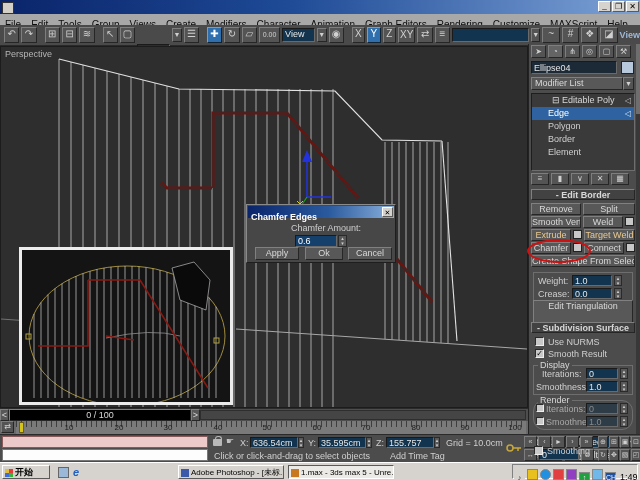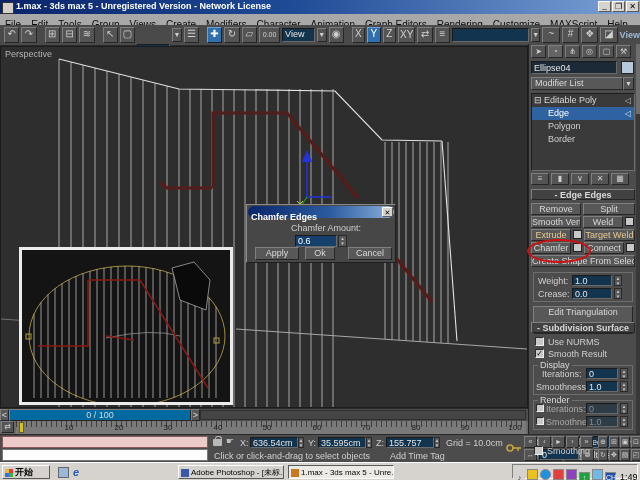--- a/index.html
+++ b/index.html
@@ -38,21 +38,20 @@
         box-sizing:border-box;font-size:7px;line-height:9px;text-align:center;color:#fff;}
   svg{display:block;}
 </style>
 </head>
 <body>
 
 <div id="app">
 
   <div class="a" style="left:0;top:0;width:640px;height:14px;background:linear-gradient(90deg,#0a246a,#1e4a96 45%,#7da2d6);">
     <div class="a" style="left:2px;top:2px;width:10px;height:10px;background:#d4d0c8;border:1px solid #333;"></div>
-    <span class="a" style="left:16px;top:1px;color:#fff;font-size:9px;font-weight:bold;white-space:nowrap;">1.max - 3ds max 5 - Unregistered Version - Network License</span>
     <div class="a tbtn" style="left:598px;top:1px;width:13px;height:11px;text-align:center;line-height:8px;">_</div>
     <div class="a tbtn" style="left:612px;top:1px;width:13px;height:11px;text-align:center;line-height:9px;">❐</div>
     <div class="a tbtn" style="left:626px;top:1px;width:13px;height:11px;text-align:center;line-height:10px;">✕</div>
   </div>
 
   <div class="a" style="left:0;top:14px;width:640px;height:11px;background:#a8a8a8;border-bottom:1px solid #3a3a3a;">
     <span class="menuitem">File</span><span class="menuitem">Edit</span><span class="menuitem">Tools</span><span class="menuitem">Group</span><span class="menuitem">Views</span><span class="menuitem">Create</span><span class="menuitem">Modifiers</span><span class="menuitem">Character</span><span class="menuitem">Animation</span><span class="menuitem">Graph Editors</span><span class="menuitem">Rendering</span><span class="menuitem">Customize</span><span class="menuitem">MAXScript</span><span class="menuitem">Help</span>
   </div>
 
   <div class="a" style="left:0;top:25px;width:640px;height:21px;background:#4a4a4a;border-bottom:1px solid #2a2a2a;display:flex;align-items:center;gap:2px;padding-left:4px;box-sizing:border-box;">
@@ -177,62 +176,63 @@
           <polygon points="150,18 172,12 188,30 184,60 158,50" fill="#0a0a0a" stroke="#bbbbbb" stroke-width="0.7"></polygon>
           <path d="M84,88 Q130,78 158,86" stroke="#909090" stroke-width="0.8" fill="none"></path>
           <path d="M66,30 H118 L186,138 M66,30 V96 H16 M84,86 L112,90" stroke="#8a1812" stroke-width="1.5" fill="none"></path>
           <rect x="4" y="84" width="5" height="5" fill="none" stroke="#b0a040"></rect>
           <rect x="192" y="88" width="5" height="5" fill="none" stroke="#b0a040"></rect>
         </svg>
     </div>
   </div>
 
   <div class="a" style="left:246px;top:204px;width:150px;height:59px;background:#474747;border:1px solid;border-color:#8a8a8a #1e1e1e #1e1e1e #8a8a8a;box-sizing:border-box;z-index:30;">
-    <div class="a" style="left:1px;top:1px;width:146px;height:12px;background:linear-gradient(90deg,#0a246a,#2a5a9e 55%,#8ab0dc);border-radius:6px;">
+    <div class="a" style="left:1px;top:1px;width:146px;height:12px;background:linear-gradient(90deg,#0a246a,#2a5a9e 55%,#8ab0dc);">
       <span style="color:#fff;font-size:9px;font-weight:bold;padding-left:3px;line-height:12px;display:inline-block;">Chamfer Edges</span>
       <div class="a tbtn" style="right:1px;top:1px;width:11px;height:10px;text-align:center;line-height:9px;font-size:7px;">✕</div>
     </div>
     <span class="a txt" style="left:44px;top:18px;">Chamfer Amount:</span>
     <div class="a fld" style="left:48px;top:30px;width:42px;height:12px;background:#15406b;color:#fff;line-height:11px;">0.6</div>
     <div class="a" style="left:91px;top:30px;width:9px;height:12px;background:#585858;border:1px solid #2a2a2a;box-sizing:border-box;color:#ccc;font-size:5px;line-height:5px;text-align:center;">▴<br>▾</div>
     <div class="a btn" style="left:8px;top:42px;width:44px;height:13px;">Apply</div>
-    <div class="a btn" style="left:58px;top:42px;width:30px;height:13px;">Ok</div>
+    <div class="a btn" style="left:58px;top:42px;width:38px;height:13px;">Ok</div>
     <div class="a btn" style="left:101px;top:42px;width:44px;height:13px;">Cancel</div>
   </div>
 
   <div class="a" style="left:528px;top:44px;width:112px;height:390px;background:#4c4c4c;border-left:1px solid #222;box-sizing:border-box;overflow:hidden;">
 
     <div class="a" style="left:2px;top:1px;display:flex;gap:2px;">
       <div class="ico" style="width:15px;height:13px;font-size:8px;line-height:11px;">➤</div>
       <div class="ico" style="width:15px;height:13px;font-size:8px;line-height:11px;background:#646464;">◔</div>
       <div class="ico" style="width:15px;height:13px;font-size:8px;line-height:11px;">⋔</div>
       <div class="ico" style="width:15px;height:13px;font-size:8px;line-height:11px;">◎</div>
       <div class="ico" style="width:15px;height:13px;font-size:8px;line-height:11px;">▢</div>
       <div class="ico" style="width:15px;height:13px;font-size:8px;line-height:11px;">⚒</div>
     </div>
     <div class="a fld" style="left:2px;top:17px;width:86px;height:13px;background:#1c2a38;line-height:12px;">Ellipse04</div>
     <div class="a" style="left:92px;top:17px;width:13px;height:13px;background:#b8c8dc;border:1px solid #222;box-sizing:border-box;"></div>
     <div class="a btn" style="left:2px;top:33px;width:92px;height:13px;text-align:left;padding-left:3px;">Modifier List</div>
     <div class="a ico" style="left:94px;top:33px;width:11px;height:13px;font-size:7px;line-height:11px;">▼</div>
 
     <div class="a" style="left:2px;top:49px;width:104px;height:78px;background:#3a3a3a;border:1px solid;border-color:#1e1e1e #6e6e6e #6e6e6e #1e1e1e;box-sizing:border-box;">
-      <div style="height:13px;color:#d8d8d8;font-size:9px;line-height:13px;padding-left:2px;">⊟ <span>Editable Poly</span><span class="a" style="right:3px;color:#bbb;font-size:8px;">◁</span></div>
+      <div style="height:13px;color:#d8d8d8;font-size:9px;line-height:13px;padding-left:20px;">⊟ <span>Editable Poly</span><span class="a" style="right:3px;color:#bbb;font-size:8px;">◁</span></div>
       <div style="height:13px;background:#2e62a0;color:#fff;font-size:9px;line-height:13px;padding-left:16px;position:relative;"><span>Edge</span><span class="a" style="right:3px;top:0;color:#cfe0f0;font-size:8px;">◁</span></div>
       <div style="height:13px;color:#cfcfcf;font-size:9px;line-height:13px;padding-left:16px;">Polygon</div>
       <div style="height:13px;color:#cfcfcf;font-size:9px;line-height:13px;padding-left:16px;">Border</div>
+      <div style="height:13px;color:#cfcfcf;font-size:9px;line-height:13px;padding-left:16px;">Element</div>
     </div>
     <div class="a" style="left:2px;top:129px;display:flex;gap:2px;">
       <div class="ico" style="width:18px;height:12px;font-size:8px;line-height:10px;">≡</div>
       <div class="ico" style="width:18px;height:12px;font-size:8px;line-height:10px;">▮</div>
       <div class="ico" style="width:18px;height:12px;font-size:8px;line-height:10px;">∨</div>
       <div class="ico" style="width:18px;height:12px;font-size:8px;line-height:10px;">✕</div>
       <div class="ico" style="width:18px;height:12px;font-size:8px;line-height:10px;">▦</div>
     </div>
 
-    <div class="a roll" style="left:2px;top:145px;width:104px;height:11px;">- <span>Edge Edges</span></div>
+    <div class="a roll" style="left:2px;top:145px;width:104px;height:11px;">- <span>Edit Border</span></div>
     <div class="a btn" style="left:2px;top:159px;width:50px;height:12px;">Remove</div>
     <div class="a btn" style="left:54px;top:159px;width:52px;height:12px;">Split</div>
     <div class="a btn" style="left:2px;top:172px;width:50px;height:12px;">Smooth Vert</div>
     <div class="a btn" style="left:54px;top:172px;width:40px;height:12px;">Weld</div>
     <div class="a sboxsm" style="left:96px;top:173px;"></div>
     <div class="a btn" style="left:2px;top:185px;width:40px;height:12px;color:#e8c890;">Extrude</div>
     <div class="a sboxsm" style="left:44px;top:186px;"></div>
     <div class="a btn" style="left:55px;top:185px;width:51px;height:12px;color:#e8c890;">Target Weld</div>
     <div class="a btn" style="left:2px;top:198px;width:40px;height:12px;">Chamfer</div>
     <div class="a sboxsm" style="left:44px;top:199px;"></div>
@@ -240,37 +240,37 @@
     <div class="a sboxsm" style="left:97px;top:199px;"></div>
     <div class="a btn" style="left:2px;top:211px;width:104px;height:12px;">Create Shape From Select</div>
     <div class="a grp" style="left:4px;top:228px;width:100px;height:30px;">
       <span class="a txt" style="left:4px;top:3px;">Weight:</span>
       <div class="a fld" style="left:38px;top:2px;width:40px;height:11px;">1.0</div>
       <div class="a spin" style="left:80px;top:2px;height:11px;">▴<br>▾</div>
       <span class="a txt" style="left:4px;top:16px;">Crease:</span>
       <div class="a fld" style="left:38px;top:15px;width:40px;height:11px;">0.0</div>
       <div class="a spin" style="left:80px;top:15px;height:11px;">▴<br>▾</div>
     </div>
-    <div class="a btn" style="left:4px;top:262px;width:100px;height:28px;">Edit Triangulation</div>
+    <div class="a btn" style="left:4px;top:256px;width:100px;height:28px;">Edit Triangulation</div>
 
     <div class="a roll" style="left:2px;top:278px;width:104px;height:11px;">- <span>Subdivision Surface</span></div>
     <div class="a cb" style="left:6px;top:293px;"></div>
     <span class="a txt" style="left:19px;top:293px;">Use NURMS</span>
     <div class="a cb" style="left:6px;top:305px;">✓</div>
     <span class="a txt" style="left:19px;top:305px;">Smooth Result</span>
     <div class="a grp" style="left:4px;top:321px;width:100px;height:30px;">
       <span class="cap">Display</span>
       <span class="a txt" style="left:8px;top:3px;">Iterations:</span>
       <div class="a fld" style="left:52px;top:2px;width:32px;height:11px;">0</div>
       <div class="a spin" style="left:86px;top:2px;height:11px;">▴<br>▾</div>
       <span class="a txt" style="left:2px;top:16px;">Smoothness:</span>
       <div class="a fld" style="left:52px;top:15px;width:32px;height:11px;">1.0</div>
       <div class="a spin" style="left:86px;top:15px;height:11px;">▴<br>▾</div>
     </div>
-    <div class="a grp" style="left:4px;top:356px;width:100px;height:30px;">
+    <div class="a grp" style="left:4px;top:356px;width:100px;height:30px;border-radius:11px;">
       <span class="cap">Render</span>
       <div class="a cb" style="left:2px;top:3px;width:8px;height:8px;"></div>
       <span class="a txt" style="left:12px;top:3px;color:#a8a8a8;">Iterations:</span>
       <div class="a fld dim" style="left:52px;top:2px;width:32px;height:11px;">0</div>
       <div class="a spin" style="left:86px;top:2px;height:11px;">▴<br>▾</div>
       <div class="a cb" style="left:2px;top:16px;width:8px;height:8px;"></div>
       <span class="a txt" style="left:12px;top:16px;color:#a8a8a8;">Smoothness:</span>
       <div class="a fld dim" style="left:52px;top:15px;width:32px;height:11px;">1.0</div>
       <div class="a spin" style="left:86px;top:15px;height:11px;">▴<br>▾</div>
     </div>
@@ -282,21 +282,21 @@
   <span class="a txt" style="left:547px;top:446px;z-index:40;">Smoothing</span>
 
   <div class="a" style="left:636px;top:44px;width:4px;height:418px;background:#383838;">
     <div class="a" style="left:0;top:0;width:4px;height:70px;background:#6e6e6e;"></div>
   </div>
 
   <div class="a" style="left:527px;top:239px;width:60px;height:20px;border:2px solid #d01010;border-radius:50%;z-index:50;"></div>
 
   <div class="a" style="left:0;top:408px;width:528px;height:13px;background:#4e4e4e;border-top:1px solid #2a2a2a;box-sizing:border-box;">
     <div class="a btn" style="left:0;top:0;width:9px;height:12px;line-height:10px;">&lt;</div>
-    <div class="a btn" style="left:9px;top:0;width:182px;height:12px;background:#0369a1;line-height:11px;">0 / 100</div>
+    <div class="a btn" style="left:9px;top:0;width:182px;height:12px;background:#000000;line-height:11px;">0 / 100</div>
     <div class="a btn" style="left:191px;top:0;width:9px;height:12px;line-height:10px;">&gt;</div>
     <div class="a" style="left:200px;top:1px;width:326px;height:10px;background:#454545;border:1px solid #2e2e2e;box-sizing:border-box;"></div>
   </div>
 
   <div class="a" style="left:0;top:421px;width:528px;height:13px;background:#6a6a6a;">
     <div class="a ico" style="left:1px;top:0;width:13px;height:12px;font-size:8px;line-height:10px;">⇄</div>
     <div class="a" style="left:16px;top:0;width:510px;height:13px;background:#7a7a7a;background-image:repeating-linear-gradient(90deg,#3e3e3e 0,#3e3e3e 1px,transparent 1px,transparent 5px);background-size:100% 6px;background-repeat:no-repeat;">
       <div class="a" style="left:3px;top:1px;width:5px;height:11px;background:#d4c41c;border:1px solid #6a5e10;box-sizing:border-box;"></div>
       <span class="tick" style="left:53px;">10</span>
       <span class="tick" style="left:103px;">20</span>

